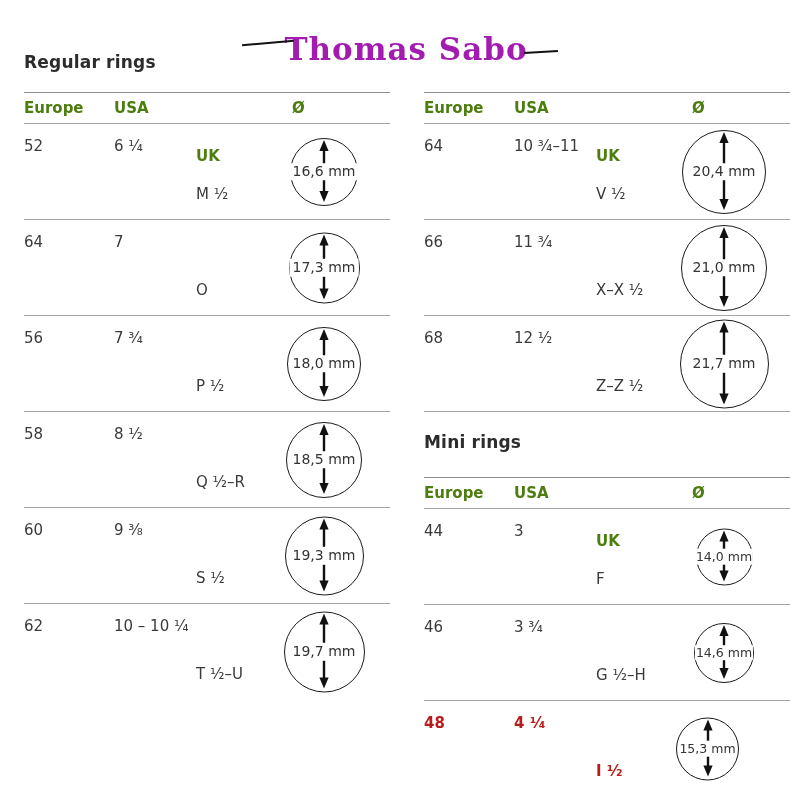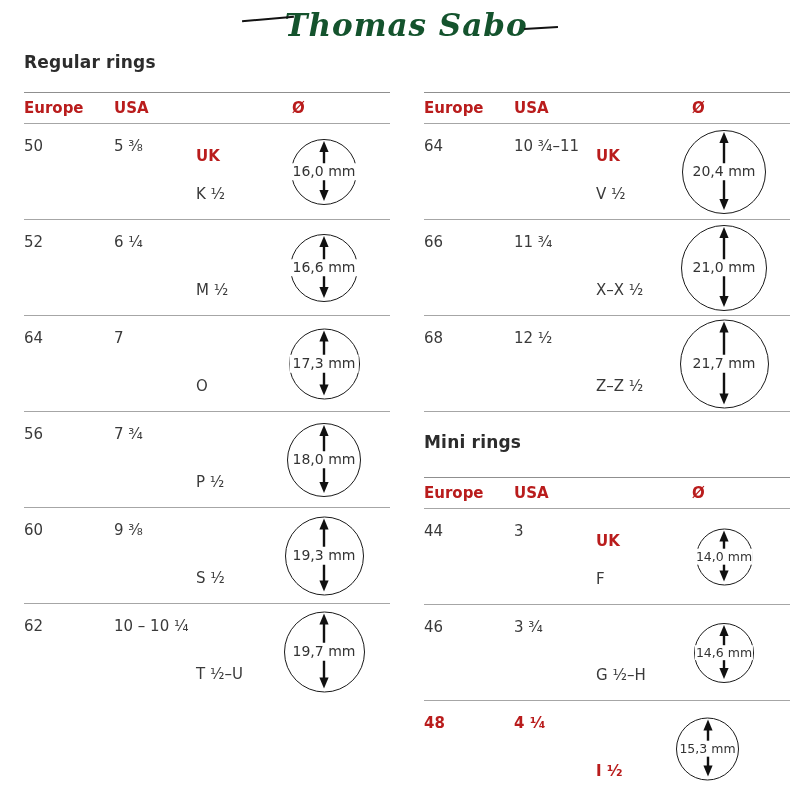--- a/index.html
+++ b/index.html
@@ -3,22 +3,22 @@
 <meta charset="utf-8">
 <style>
   html,body{margin:0;padding:0;background:#fff;}
   .page{
     position:relative;width:800px;height:800px;background:#fff;overflow:hidden;
     font-family:"DejaVu Sans",sans-serif;color:#3a3a3a;
   }
   
   .logo{position:absolute;top:8px;left:0;width:100%;text-align:center;}
   .logo-script{
-    font-family:"DejaVu Serif",serif;font-style:italic;font-weight:bold;
-    font-size:31px;color:#14532d;letter-spacing:1px;line-height:1.1;white-space:nowrap;
+    font-family:"DejaVu Serif",serif;font-weight:bold;
+    font-size:31px;color:#a21caf;letter-spacing:1px;line-height:1.1;white-space:nowrap;margin-top:24px;
   }
   .logo-script::before{
     content:"";display:inline-block;width:52px;height:2.4px;background:#121212;
     vertical-align:16px;margin-right:-10px;transform:rotate(-5deg);
   }
   .logo-script::after{
     content:"";display:inline-block;width:34px;height:2.4px;background:#121212;
     vertical-align:7px;margin-left:-4px;transform:rotate(-3deg);
   }
   .logo-sub{
@@ -30,21 +30,21 @@
     position:absolute;font-size:17px;font-weight:700;color:#2c2c2c;letter-spacing:.2px;
   }
   #title-regular{left:24px;top:52px;}
   #title-mini{left:424px;top:432px;}
   
   .sizetable{position:absolute;width:366px;}
   #table-left{left:24px;top:92px;}
   #table-right{left:424px;top:92px;}
   #table-mini{left:424px;top:477px;}
   .thead{position:relative;height:30px;border-top:1px solid #8f8f8f;}
-  .thead .cell{position:absolute;top:6px;font-weight:700;color:#b91c1c;}
+  .thead .cell{position:absolute;top:6px;font-weight:700;color:#4d7c0f;}
   .trow{position:relative;height:95px;border-top:1px solid #a6a6a6;}
   .sizetable.closed .trow:last-child{border-bottom:1px solid #a6a6a6;}
   .cell{font-size:15px;white-space:nowrap;}
   .trow .cell{position:absolute;top:13px;}
   .c0{left:0;}
   .c1{left:90px;}
   .c2{left:172px;margin-top:48px;}
   .c3{left:268px;}
   .trow.bold .cell{font-weight:700;color:#b91c1c;}
   
@@ -72,33 +72,20 @@
   <div class="section-title" id="title-mini">Mini rings</div>
 
   <div class="sizetable" id="table-left">
       <div class="thead">
         <span class="cell c0">Europe</span>
         <span class="cell c1">USA</span>
         <span class="cell c2">UK</span>
         <span class="cell c3">Ø</span>
       </div>
       <div class="trow">
-        <span class="cell c0">50</span>
-        <span class="cell c1">5 ³⁄₈</span>
-        <span class="cell c2">K ¹⁄₂</span>
-        <div class="circle" style="height: 66px; width: 66px; left: 267px;">
-          <svg width="16" height="62" viewBox="0 0 16 62">
-            <line x1="8" y1="9" x2="8" y2="53" stroke="#111" stroke-width="2.4"></line>
-            <path d="M8 1 L12.6 12 L3.4 12 Z" fill="#111"></path>
-            <path d="M8 61 L12.6 50 L3.4 50 Z" fill="#111"></path>
-          </svg>
-          <span class="mm">16,0 mm</span>
-        </div>
-      </div>
-      <div class="trow">
         <span class="cell c0">52</span>
         <span class="cell c1">6 ¹⁄₄</span>
         <span class="cell c2">M ¹⁄₂</span>
         <div class="circle" style="height: 68px; width: 68px; left: 266px;">
           <svg width="16" height="64" viewBox="0 0 16 64">
             <line x1="8" y1="9" x2="8" y2="55" stroke="#111" stroke-width="2.4"></line>
             <path d="M8 1 L12.6 12 L3.4 12 Z" fill="#111"></path>
             <path d="M8 63 L12.6 52 L3.4 52 Z" fill="#111"></path>
           </svg>
           <span class="mm">16,6 mm</span>
@@ -121,20 +108,33 @@
         <span class="cell c0">56</span>
         <span class="cell c1">7 ³⁄₄</span>
         <span class="cell c2">P ¹⁄₂</span>
         <div class="circle" style="height: 74px; width: 74px; left: 263px;">
           <svg width="16" height="70" viewBox="0 0 16 70">
             <line x1="8" y1="9" x2="8" y2="61" stroke="#111" stroke-width="2.4"></line>
             <path d="M8 1 L12.6 12 L3.4 12 Z" fill="#111"></path>
             <path d="M8 69 L12.6 58 L3.4 58 Z" fill="#111"></path>
           </svg>
           <span class="mm">18,0 mm</span>
+        </div>
+      </div>
+      <div class="trow">
+        <span class="cell c0">58</span>
+        <span class="cell c1">8 ¹⁄₂</span>
+        <span class="cell c2">Q ¹⁄₂–R</span>
+        <div class="circle" style="height: 76px; width: 76px; left: 262px;">
+          <svg width="16" height="72" viewBox="0 0 16 72">
+            <line x1="8" y1="9" x2="8" y2="63" stroke="#111" stroke-width="2.4"></line>
+            <path d="M8 1 L12.6 12 L3.4 12 Z" fill="#111"></path>
+            <path d="M8 71 L12.6 60 L3.4 60 Z" fill="#111"></path>
+          </svg>
+          <span class="mm">18,5 mm</span>
         </div>
       </div>
       <div class="trow">
         <span class="cell c0">60</span>
         <span class="cell c1">9 ³⁄₈</span>
         <span class="cell c2">S ¹⁄₂</span>
         <div class="circle" style="height: 79px; width: 79px; left: 260.5px;">
           <svg width="16" height="75" viewBox="0 0 16 75">
             <line x1="8" y1="9" x2="8" y2="66" stroke="#111" stroke-width="2.4"></line>
             <path d="M8 1 L12.6 12 L3.4 12 Z" fill="#111"></path>

